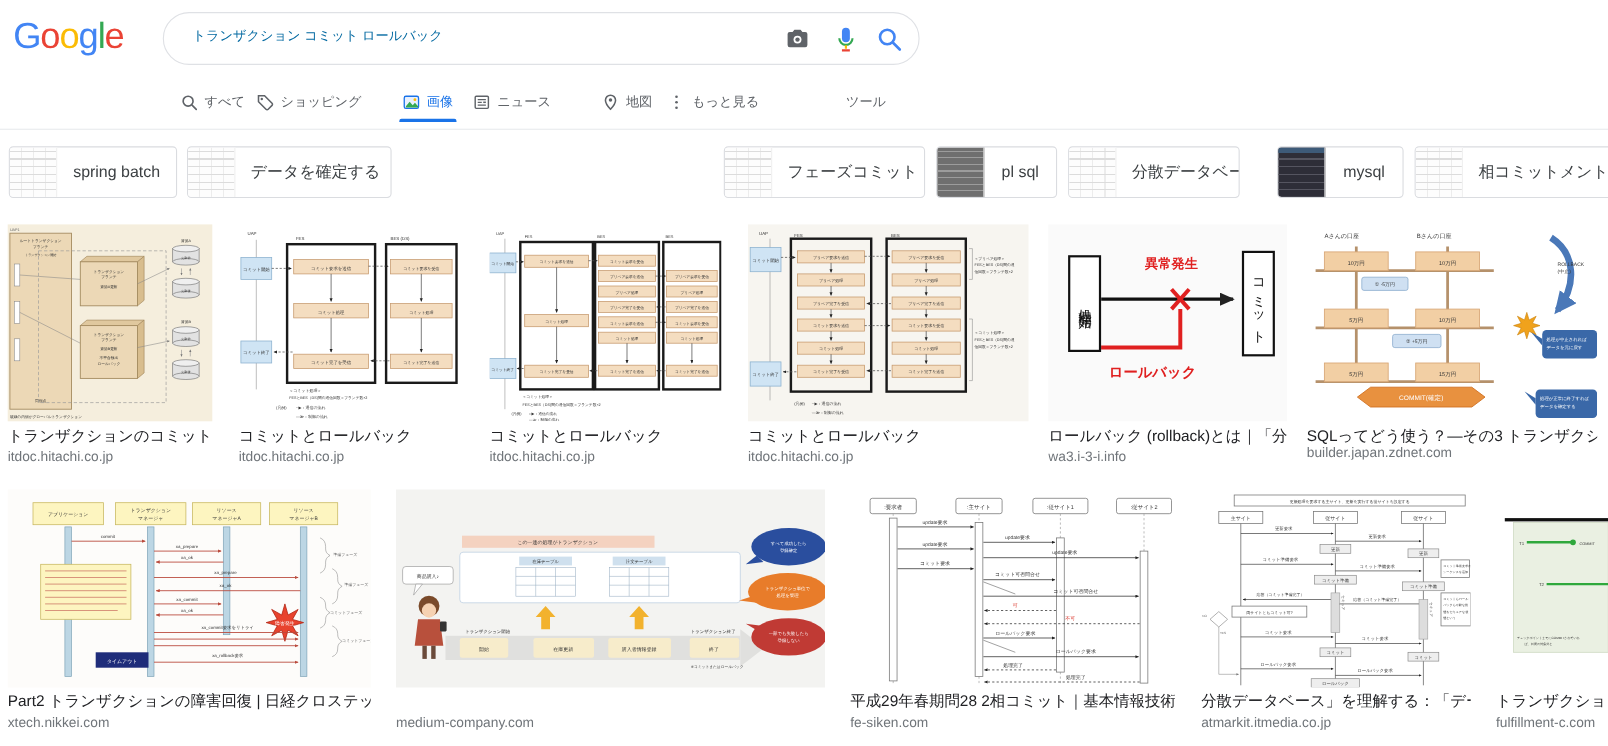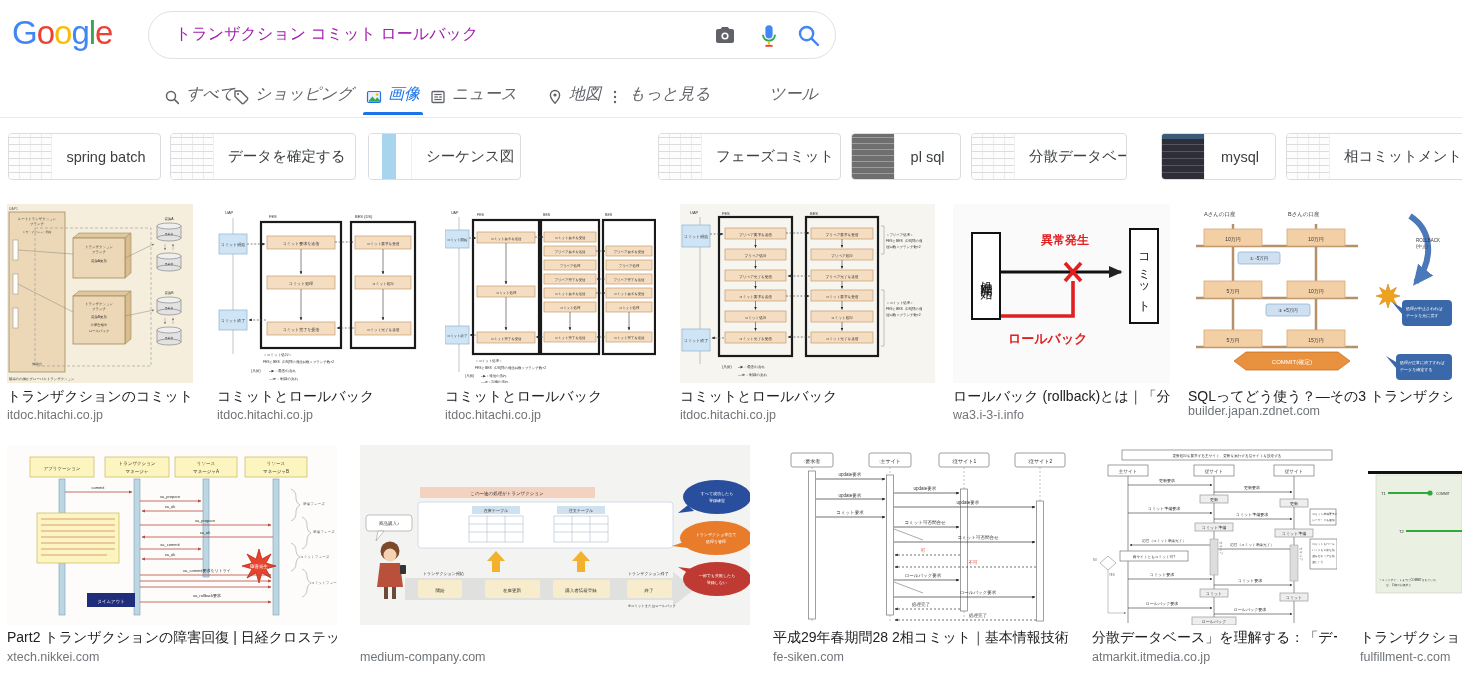--- a/index.html
+++ b/index.html
@@ -2,26 +2,26 @@
 <html lang="ja"><head>
 <meta charset="utf-8">
 <style>
   html,body{margin:0;padding:0;background:#fff;font-family:"Liberation Sans","DejaVu Sans",sans-serif;}
   .page{position:relative;width:1462px;height:678px;background:#fff;overflow:hidden;}
 
   
   .logo{position:absolute;left:12px;top:14px;font-size:33px;font-weight:500;letter-spacing:-1px;}
   .g-b{color:#4285F4}.g-r{color:#EA4335}.g-y{color:#FBBC05}.g-g{color:#34A853}
   .searchbar{position:absolute;left:148px;top:11px;width:686px;height:46px;border:1px solid #dfe1e5;border-radius:24px;background:#fff;}
-  .query{position:absolute;left:26px;top:12px;font-size:16px;color:#a21caf;white-space:nowrap;}
+  .query{position:absolute;left:26px;top:12px;font-size:12px;color:#0369a1;white-space:nowrap;}
   .sb-ic{position:absolute;top:12px;width:24px;height:24px;cursor:pointer;}
   .ic-cam{left:564px}.ic-mic{left:608px}.ic-mag{left:648px}
 
   
-  .tab{position:absolute;top:84px;display:inline-flex;align-items:flex-end;gap:6px;font-size:16px;color:#5f6368;cursor:pointer;font-style:italic;}
+  .tab{position:absolute;top:84px;display:inline-flex;align-items:flex-end;gap:6px;font-size:12px;color:#5f6368;cursor:pointer;}
   .tab.active{color:#1a73e8;}
   .tab.active::after{content:"";position:absolute;left:-3px;right:-3px;bottom:-10px;height:3px;background:#1a73e8;border-radius:2px 2px 0 0;}
   .divider{position:absolute;left:0;top:117px;width:1462px;height:1px;background:#e8eaed;}
 
   
   .chip{position:absolute;top:133px;height:47px;border:1px solid #dadce0;border-radius:4px;background:#fff;display:flex;align-items:center;overflow:hidden;cursor:pointer;box-sizing:border-box;}
   .chip .lbl{flex:1;text-align:center;font-size:14.5px;color:#3c4043;padding:0 14px;white-space:nowrap;}
   .th{width:42px;height:100%;flex:none;background:#fcfcfc;border-right:1px solid #f0f0f0;}
   .th.diag{background-color:#fdfdfd;background-image:repeating-linear-gradient(0deg,rgba(0,0,0,0) 0 6px,#dcdcdc 6px 7px),repeating-linear-gradient(90deg,rgba(0,0,0,0) 0 10px,#ececec 10px 11px);}
   .th.seq{background-image:linear-gradient(90deg,#fff 0 13px,#a9d4ee 13px 27px,#fff 27px),repeating-linear-gradient(0deg,rgba(0,0,0,0) 0 7px,#d8d8d8 7px 8px);}
@@ -139,24 +139,20 @@
 
   <div class="divider"></div>
 
   <div class="chip" style="left:8px;width:153px">
       <span class="th diag"></span>
       <span class="lbl">spring batch</span>
     </div>
   <div class="chip" style="left:170px;width:186px">
       <span class="th diag"></span>
       <span class="lbl">データを確定する</span>
-    </div>
-  <div class="chip" style="left:368px;width:153px">
-      <span class="th seq"></span>
-      <span class="lbl">シーケンス図</span>
     </div>
   <div class="chip" style="left:658px;width:183px">
       <span class="th diag"></span>
       <span class="lbl">フェーズコミット</span>
     </div>
   <div class="chip" style="left:851px;width:110px">
       <span class="th plsql"></span>
       <span class="lbl">pl sql</span>
     </div>
   <div class="chip" style="left:971px;width:156px">

